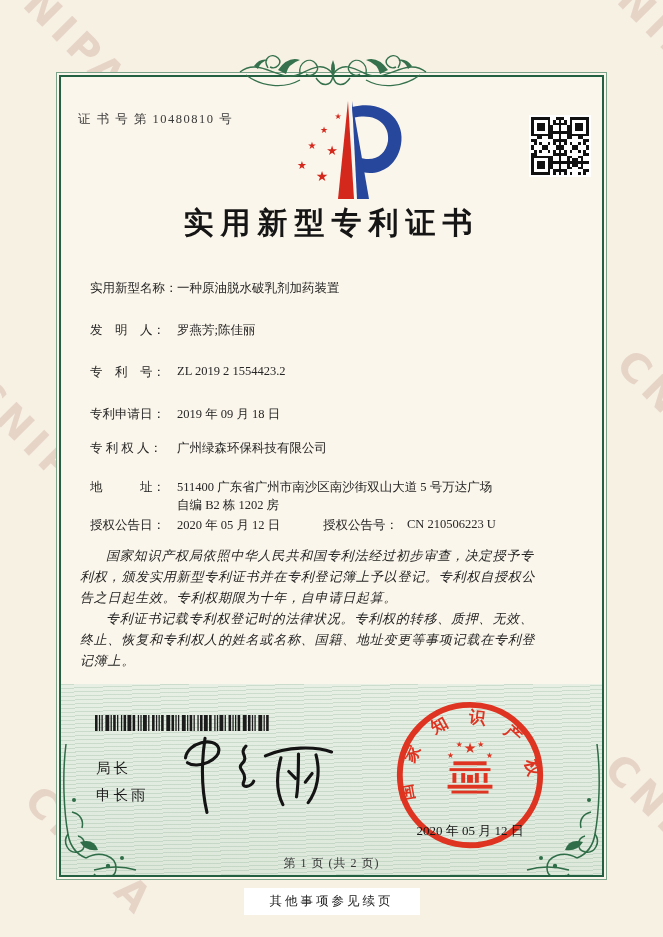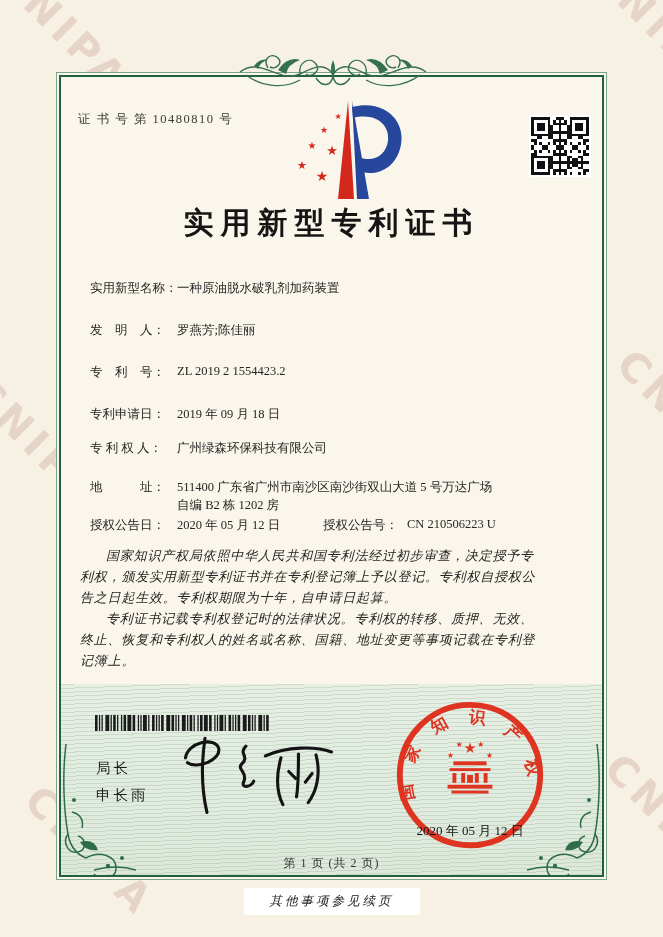--- a/index.html
+++ b/index.html
@@ -28,21 +28,21 @@
          letter-spacing:0.8px;color:#242424;font-style:italic;}
   .paras p{margin:0;text-indent:2em;}
   .director{position:absolute;font-family:"Liberation Sans","DejaVu Sans",sans-serif;
             font-size:14.5px;letter-spacing:3px;color:#1d1d1d;font-weight:500;}
   .seal-date{position:absolute;left:388px;top:822px;width:164px;text-align:center;
              font-size:13px;color:#161616;z-index:6;}
   .page-info{position:absolute;left:0;top:855px;width:663px;text-align:center;
              font-size:12px;letter-spacing:1px;color:#333;}
   .footer-note{position:absolute;left:50%;transform:translateX(-50%);top:888px;
                background:#ffffff;padding:5px 26px;font-size:12.5px;letter-spacing:3px;
-               color:#222;font-style:italic;white-space:nowrap;}
+               color:#222;white-space:nowrap;}
   .abs{position:absolute;}
   .qr-wrap{position:absolute;left:529px;top:115px;width:62px;height:62px;background:#fff;padding:2px;box-sizing:border-box;}
   svg{display:block;}
 </style>
 </head>
 <body>
 
 <div class="page">
 
   <div class="wm" style="left:-18px;top:6px;">CNIPA</div>

